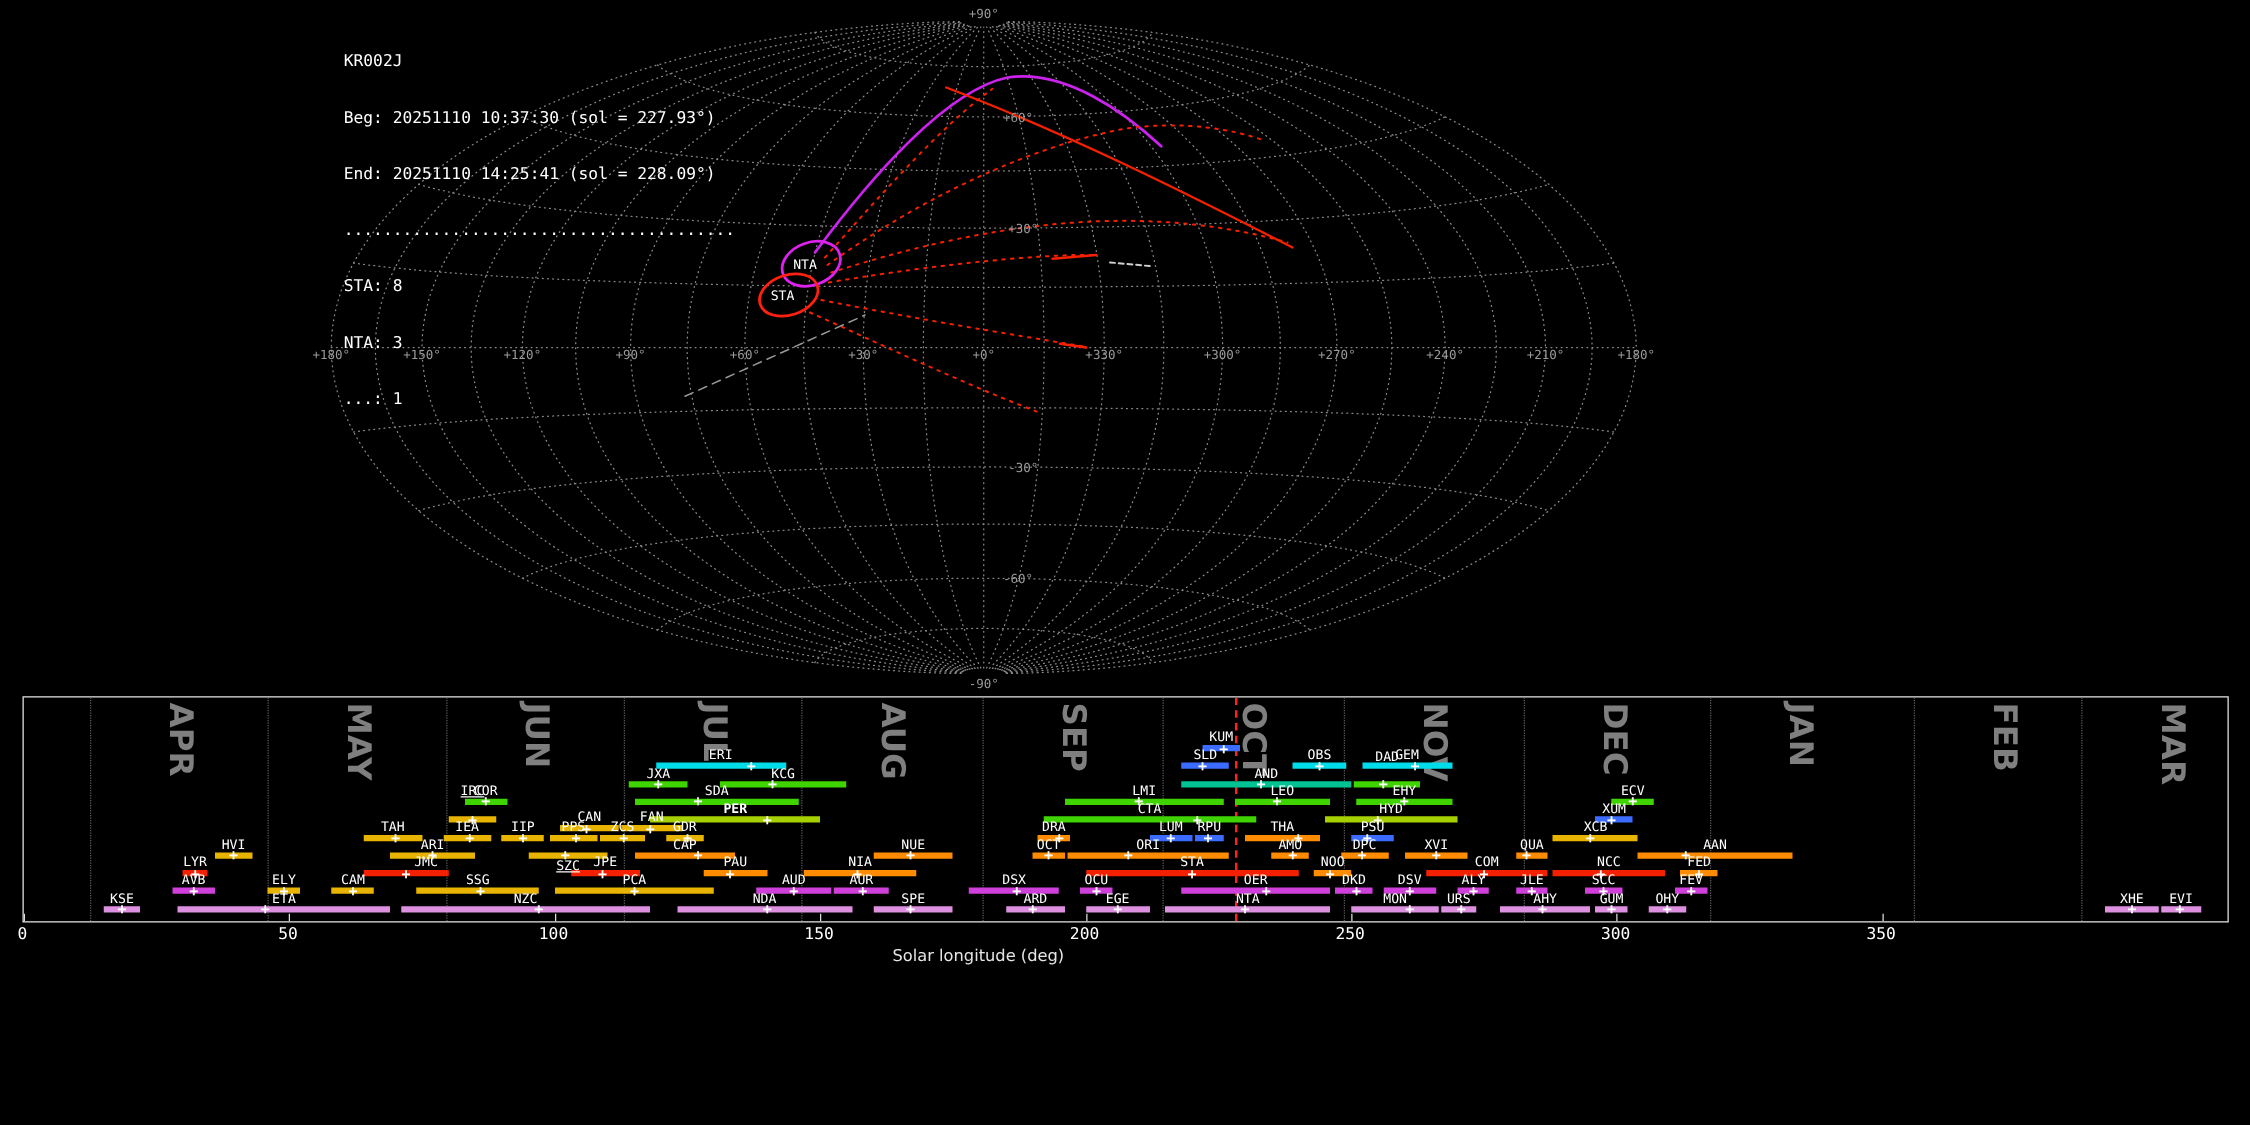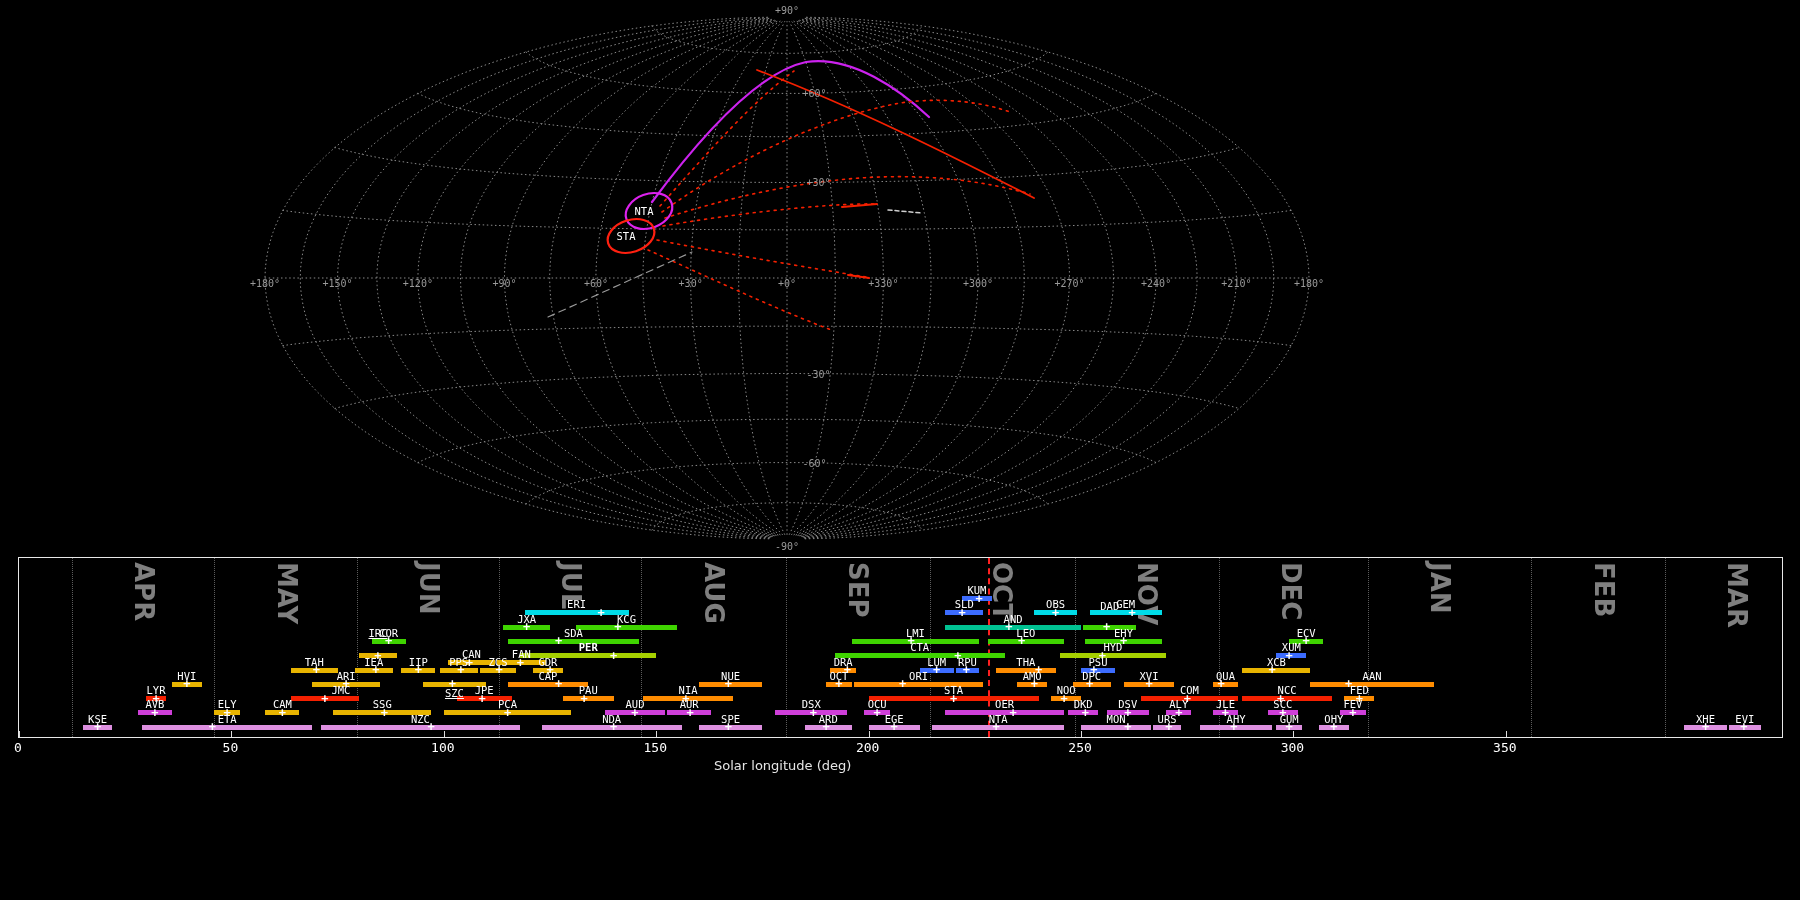--- a/index.html
+++ b/index.html
@@ -91,20 +91,29 @@
       <text x="690.6430223105274" y="287" fill="#9a9a9a" font-size="10" font-family="DejaVu Sans Mono, monospace" text-anchor="middle">+30°</text>
       <text x="787" y="287" fill="#9a9a9a" font-size="10" font-family="DejaVu Sans Mono, monospace" text-anchor="middle">+0°</text>
       <text x="883.3569776894726" y="287" fill="#9a9a9a" font-size="10" font-family="DejaVu Sans Mono, monospace" text-anchor="middle">+330°</text>
       <text x="978.0652607754769" y="287" fill="#9a9a9a" font-size="10" font-family="DejaVu Sans Mono, monospace" text-anchor="middle">+300°</text>
       <text x="1069.5043642763148" y="287" fill="#9a9a9a" font-size="10" font-family="DejaVu Sans Mono, monospace" text-anchor="middle">+270°</text>
       <text x="1156.1097397793778" y="287" fill="#9a9a9a" font-size="10" font-family="DejaVu Sans Mono, monospace" text-anchor="middle">+240°</text>
       <text x="1236.3995452982622" y="287" fill="#9a9a9a" font-size="10" font-family="DejaVu Sans Mono, monospace" text-anchor="middle">+210°</text>
       <text x="1309" y="287" fill="#9a9a9a" font-size="10" font-family="DejaVu Sans Mono, monospace" text-anchor="middle">+180°</text>
     </svg>
 
+  <div class="info">
+    <div>KR002J</div>
+    <div>Beg: 20251110 10:37:30 (sol = 227.93°)</div>
+    <div>End: 20251110 14:25:41 (sol = 228.09°)</div>
+    <div class="sep">........................................</div>
+    <div>STA: 8</div>
+    <div>NTA: 3</div>
+    <div>...: 1</div>
+  </div>
 
   <div id="chart">
       <div class="vgrid" style="left: 3.01205%;"></div>
       <div class="vgrid" style="left: 11.0843%;"></div>
       <div class="vgrid" style="left: 19.1566%;"></div>
       <div class="vgrid" style="left: 27.2289%;"></div>
       <div class="vgrid" style="left: 35.3012%;"></div>
       <div class="vgrid" style="left: 43.494%;"></div>
       <div class="vgrid" style="left: 51.6867%;"></div>
       <div class="vgrid" style="left: 59.8795%;"></div>

